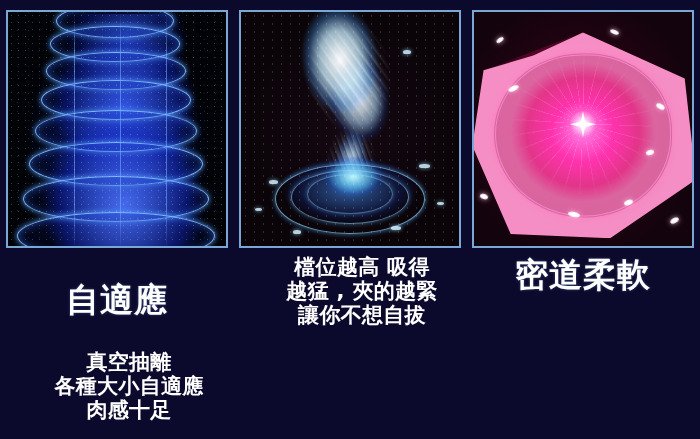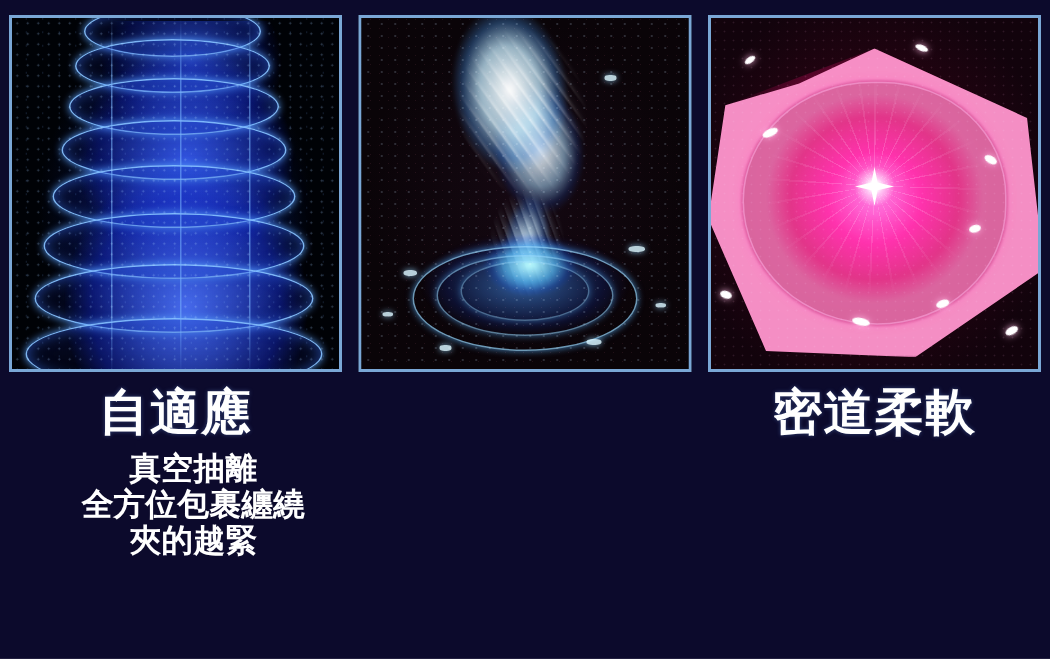--- a/index.html
+++ b/index.html
@@ -18,21 +18,21 @@
     flex-direction: row;
     align-items: flex-start;
   }
   .panel {
     position: relative;
     height: 439px;
     display: flex;
     flex-direction: column;
     align-items: center;
   }
-  .panel-1 { width: 234px; }
+  .panel-1 { width: 234px; gap: 25px; }
   .panel-2 { width: 232px; }
   .panel-3 { width: 234px; }
 
   
   .img-frame {
     position: relative;
     margin-top: 10px;
     width: 222px; height: 238px;
     border: 2px solid #7aa7d6;
     overflow: hidden;
@@ -312,22 +312,22 @@
         <div class="vline" style="left:66px;  top:0;  height:238px;"></div>
         <div class="vline" style="left:112px; top:0;  height:238px;"></div>
         <div class="vline" style="left:158px; top:0;  height:238px;"></div>
 
         <div class="p1-speck"></div>
       </div>
     </div>
     <div class="headline">自適應</div>
     <div class="sub">
       <div>真空抽離</div>
-      <div>全方位包裹纏繞</div>
-      <div>夾的越緊</div>
+      <div>各種大小自適應</div>
+      <div>肉感十足</div>
     </div>
   </div>
 
   <div class="panel panel-2">
     <div class="img-frame">
       <div class="scene">
         <div class="p2-bg"></div>
         <div class="p2-plume"></div>
         <div class="p2-streaks"></div>
         <div class="p2-neck"></div>
@@ -341,20 +341,25 @@
         <div class="p2-spark" style="left:28px;  top:168px; width:9px;  height:4px;"></div>
         <div class="p2-spark" style="left:178px; top:152px; width:11px; height:4px;"></div>
         <div class="p2-spark" style="left:52px;  top:218px; width:8px;  height:4px;"></div>
         <div class="p2-spark" style="left:150px; top:214px; width:10px; height:4px;"></div>
         <div class="p2-spark" style="left:14px;  top:196px; width:7px;  height:3px;"></div>
         <div class="p2-spark" style="left:196px; top:190px; width:7px;  height:3px;"></div>
         <div class="p2-spark" style="left:162px; top:38px;  width:8px;  height:4px;"></div>
 
         <div class="p2-speck"></div>
       </div>
+    </div>
+    <div class="sub">
+      <div>檔位越高  吸得</div>
+      <div>越猛 , 夾的越緊</div>
+      <div>讓你不想自拔</div>
     </div>
   </div>
 
   <div class="panel panel-3">
     <div class="img-frame">
       <div class="scene">
         <div class="p3-bg"></div>
         <div class="p3-hex"></div>
         <div class="p3-hexedge"></div>
         <div class="p3-inner"></div>

